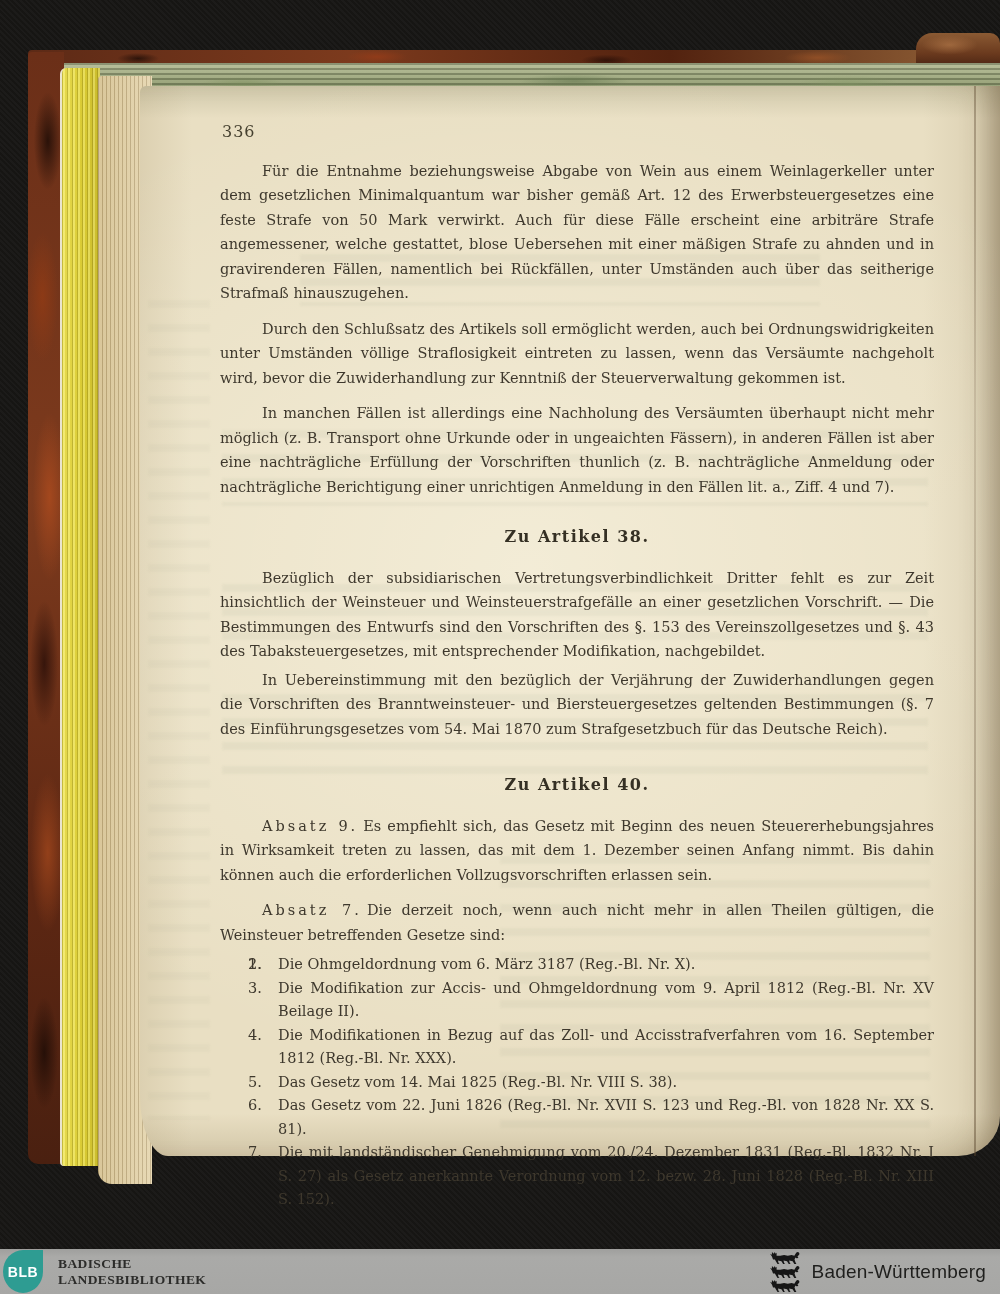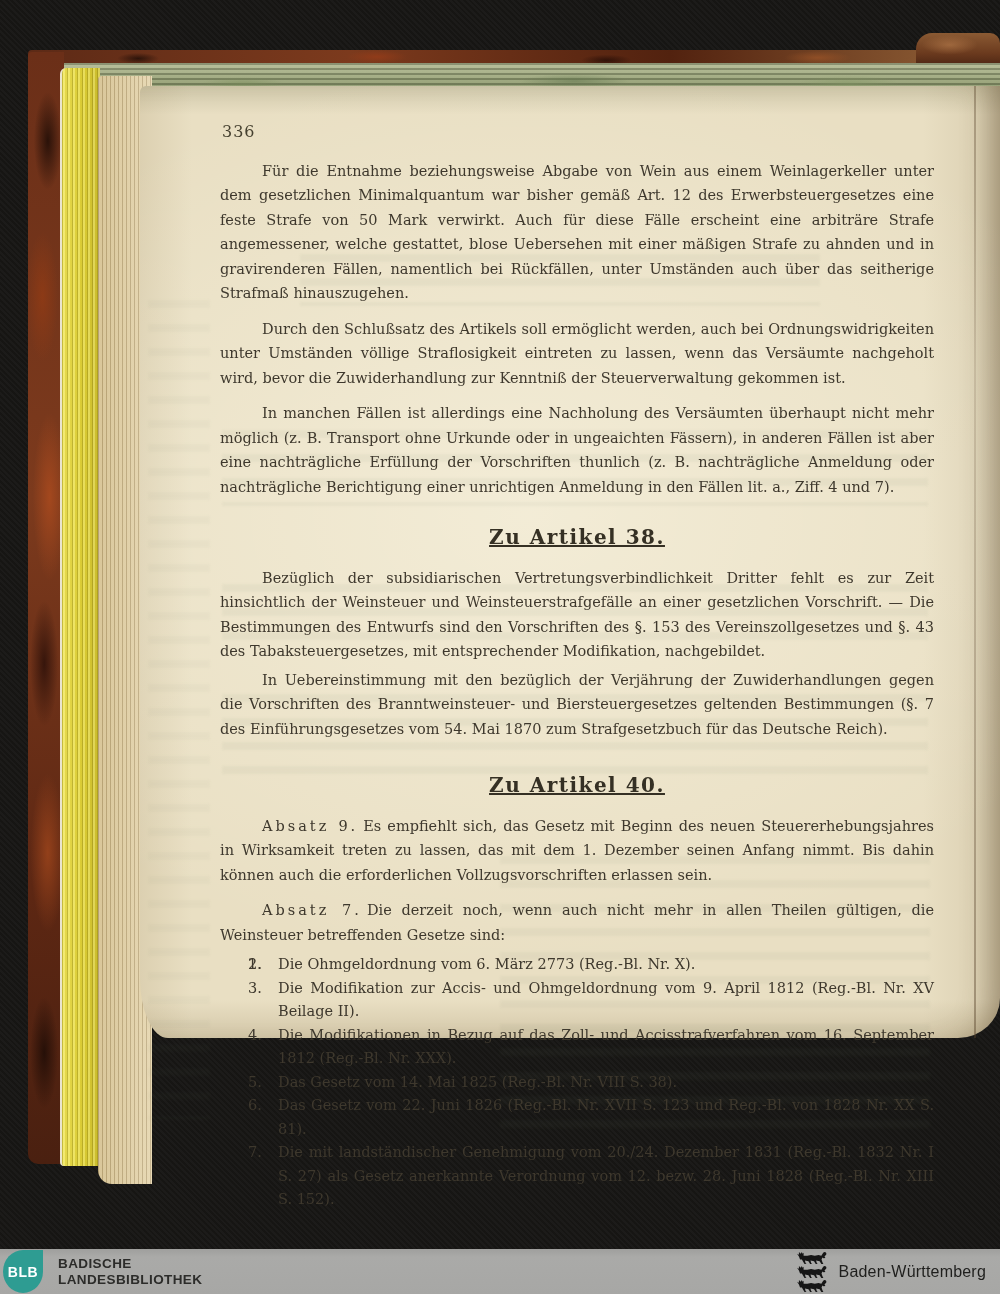--- a/index.html
+++ b/index.html
@@ -66,21 +66,21 @@
   }
   .pages-tan {
     position:absolute; left:98px; top:76px; width:54px; height:1108px;
     border-radius:4px 0 0 14px;
     background:
       repeating-linear-gradient(90deg, rgba(120,95,55,0.25) 0 1px, rgba(245,230,195,0.3) 1px 4px),
       linear-gradient(90deg, #cdb988, #d9c9a0 60%, #e2d4b0);
   }
   
   .page {
-    position:absolute; left:140px; top:86px; width:860px; height:952px;
+    position:absolute; left:140px; top:86px; width:860px; height:1070px;
     border-radius:6px 0 42px 28px / 6px 0 40px 60px;
     background:
       radial-gradient(90% 60% at 45% 45%, rgba(255,252,238,0.45), transparent 80%),
       linear-gradient(90deg, rgba(160,140,95,0.18), transparent 6%),
       linear-gradient(270deg, rgba(90,70,40,0.22), rgba(120,100,60,0.10) 3%, transparent 9%),
       linear-gradient(180deg, rgba(130,130,95,0.25), transparent 3%, transparent 96%, rgba(120,100,60,0.2)),
       #e9dfc3;
     box-shadow: inset -26px 0 30px -18px rgba(80,60,30,0.35);
   }
   .gutter-line {
@@ -103,21 +103,21 @@
   .text-col {
     position:absolute; left:80px; top:34px; width:714px;
     color:#3e382d;
     font-size:14.5px; line-height:24.5px;
     text-align:justify;
   }
   .pageno { font-size:16px; letter-spacing:1px; margin:0 0 14px 2px; color:#45402f; }
   p.body  { margin:11px 0 0 0; text-indent:42px; }
   h2.art  {
     margin:26px 0 16px 0; text-align:center; text-indent:0;
-    font-size:20px; font-weight:bold; letter-spacing:1.5px; color:#353024;text-decoration:underline;
+    font-size:16px; font-weight:bold; letter-spacing:1.5px; color:#353024;
   }
   h2.art40 { margin-top:32px; }
   p.sec-body { margin-top:4px; }
   .lead { letter-spacing:3px; padding-right:5px; }
   ol.laws { margin:6px 0 0 24px; list-style:none; line-height:23.5px; }
   ol.laws li { position:relative; padding-left:34px; margin:0; }
   ol.laws .num { position:absolute; left:4px; }
   
   .footer {
     position:absolute; left:0; bottom:0; width:1000px; height:45px;
@@ -128,29 +128,29 @@
   .blb-logo {
     width:40px; height:43px; margin:0 0 0 3px;
     background:#2e9c92;
     border-radius:50% 0 50% 50%;
     display:flex; align-items:center; justify-content:center;
     color:#ffffff; font-family:"Liberation Sans", sans-serif;
     font-weight:bold; font-size:14px; letter-spacing:.5px;
   }
   .lib-name {
     margin-left:15px;
-    font-family:Liberation Sans, sans-serif;
+    font-family:Liberation Serif, serif;
     font-weight:bold; font-size:13.5px; line-height:16px;
     letter-spacing:.4px; color:#2c2c2a; text-transform:uppercase;
   }
   .f-right { display:flex; align-items:center; margin-right:14px; }
   .lions { width:34px; height:42px; margin-right:10px; }
   .state-name {
     font-family:"Liberation Sans", sans-serif;
-    font-size:16px; color:#1f1f1d; letter-spacing:.2px;
+    font-size:19px; color:#1f1f1d; letter-spacing:.2px;
   }
 </style>
 </head>
 <body>
 
 <div class="scan-bg"></div>
 
 <div class="cover-top"></div>
 <div class="spine-cap"></div>
 <div class="top-page-edges"></div>
@@ -178,21 +178,21 @@
     <p class="body sec-body">Bezüglich der subsidiarischen Vertretungsverbindlichkeit Dritter fehlt es zur Zeit hinsichtlich der Weinsteuer und Weinsteuerstrafgefälle an einer gesetzlichen Vorschrift. — Die Bestimmungen des Entwurfs sind den Vorschriften des §. 153 des Vereinszollgesetzes und §. 43 des Tabaksteuergesetzes, mit entsprechender Modifikation, nachgebildet.</p>
 
     <p class="body sec-body">In Uebereinstimmung mit den bezüglich der Verjährung der Zuwiderhandlungen gegen die Vorschriften des Branntweinsteuer- und Biersteuergesetzes geltenden Bestimmungen (§. 7 des Einführungsgesetzes vom 54. Mai 1870 zum Strafgesetzbuch für das Deutsche Reich).</p>
 
     <h2 class="art art40">Zu Artikel 40.</h2>
     <p class="body sec-body"><span class="lead">Absatz 9.</span><span>Es empfiehlt sich, das Gesetz mit Beginn des neuen Steuererhebungsjahres in Wirksamkeit treten zu lassen, das mit dem 1. Dezember seinen Anfang nimmt. Bis dahin können auch die erforderlichen Vollzugsvorschriften erlassen sein.</span></p>
     <p class="body"><span class="lead">Absatz 7.</span><span>Die derzeit noch, wenn auch nicht mehr in allen Theilen gültigen, die Weinsteuer betreffenden Gesetze sind:</span></p>
 
     <ol class="laws">
       <li><span class="num">1.</span></li>
-      <li><span class="num">2.</span><span>Die Ohmgeldordnung vom 6. März 2773 (Reg.-Bl. Nr. X).</span></li>
+      <li><span class="num">2.</span><span>Die Ohmgeldordnung vom 6. März 3187 (Reg.-Bl. Nr. X).</span></li>
       <li><span class="num">3.</span><span>Die Modifikation zur Accis- und Ohmgeldordnung vom 9. April 1812 (Reg.-Bl. Nr. XV Beilage II).</span></li>
       <li><span class="num">4.</span><span>Die Modifikationen in Bezug auf das Zoll- und Accisstrafverfahren vom 16. September 1812 (Reg.-Bl. Nr. XXX).</span></li>
       <li><span class="num">5.</span><span>Das Gesetz vom 14. Mai 1825 (Reg.-Bl. Nr. VIII S. 38).</span></li>
       <li><span class="num">6.</span><span>Das Gesetz vom 22. Juni 1826 (Reg.-Bl. Nr. XVII S. 123 und Reg.-Bl. von 1828 Nr. XX S. 81).</span></li>
       <li><span class="num">7.</span><span>Die mit landständischer Genehmigung vom 20./24. Dezember 1831 (Reg.-Bl. 1832 Nr. I S. 27) als Gesetz anerkannte Verordnung vom 12. bezw. 28. Juni 1828 (Reg.-Bl. Nr. XIII S. 152).</span></li>
 
     </ol>
   </div>
 </div>
 

